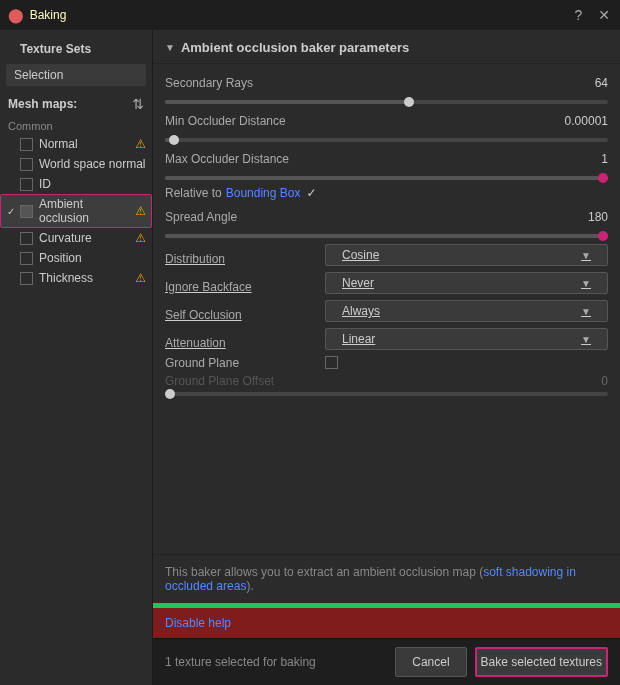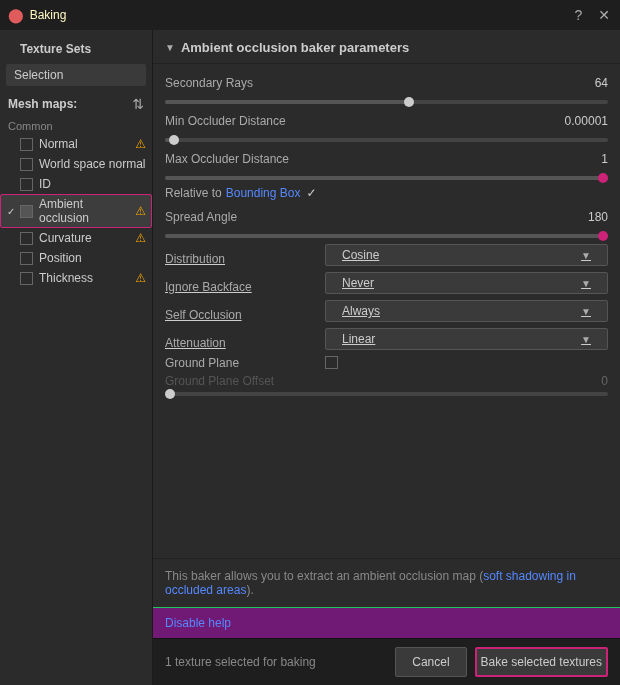--- a/index.html
+++ b/index.html
@@ -273,22 +273,22 @@
       border-top: 1px solid #222;
     }
     .info-area span.highlight {
       color: #5588ff;
     }
     .footer {
       display: flex;
       align-items: center;
       justify-content: space-between;
       padding: 8px 12px;
-      border-top: 1px solid #22c55e;
-      background: #701a75;
+      border-top: 5px solid #22c55e;
+      background: #7f1d1d;
     }
     .disable-help-btn {
       color: #5588ff;
       font-size: 12px;
       cursor: pointer;
       background: none;
       border: none;
       padding: 0;
     }
     .bottom-bar {

